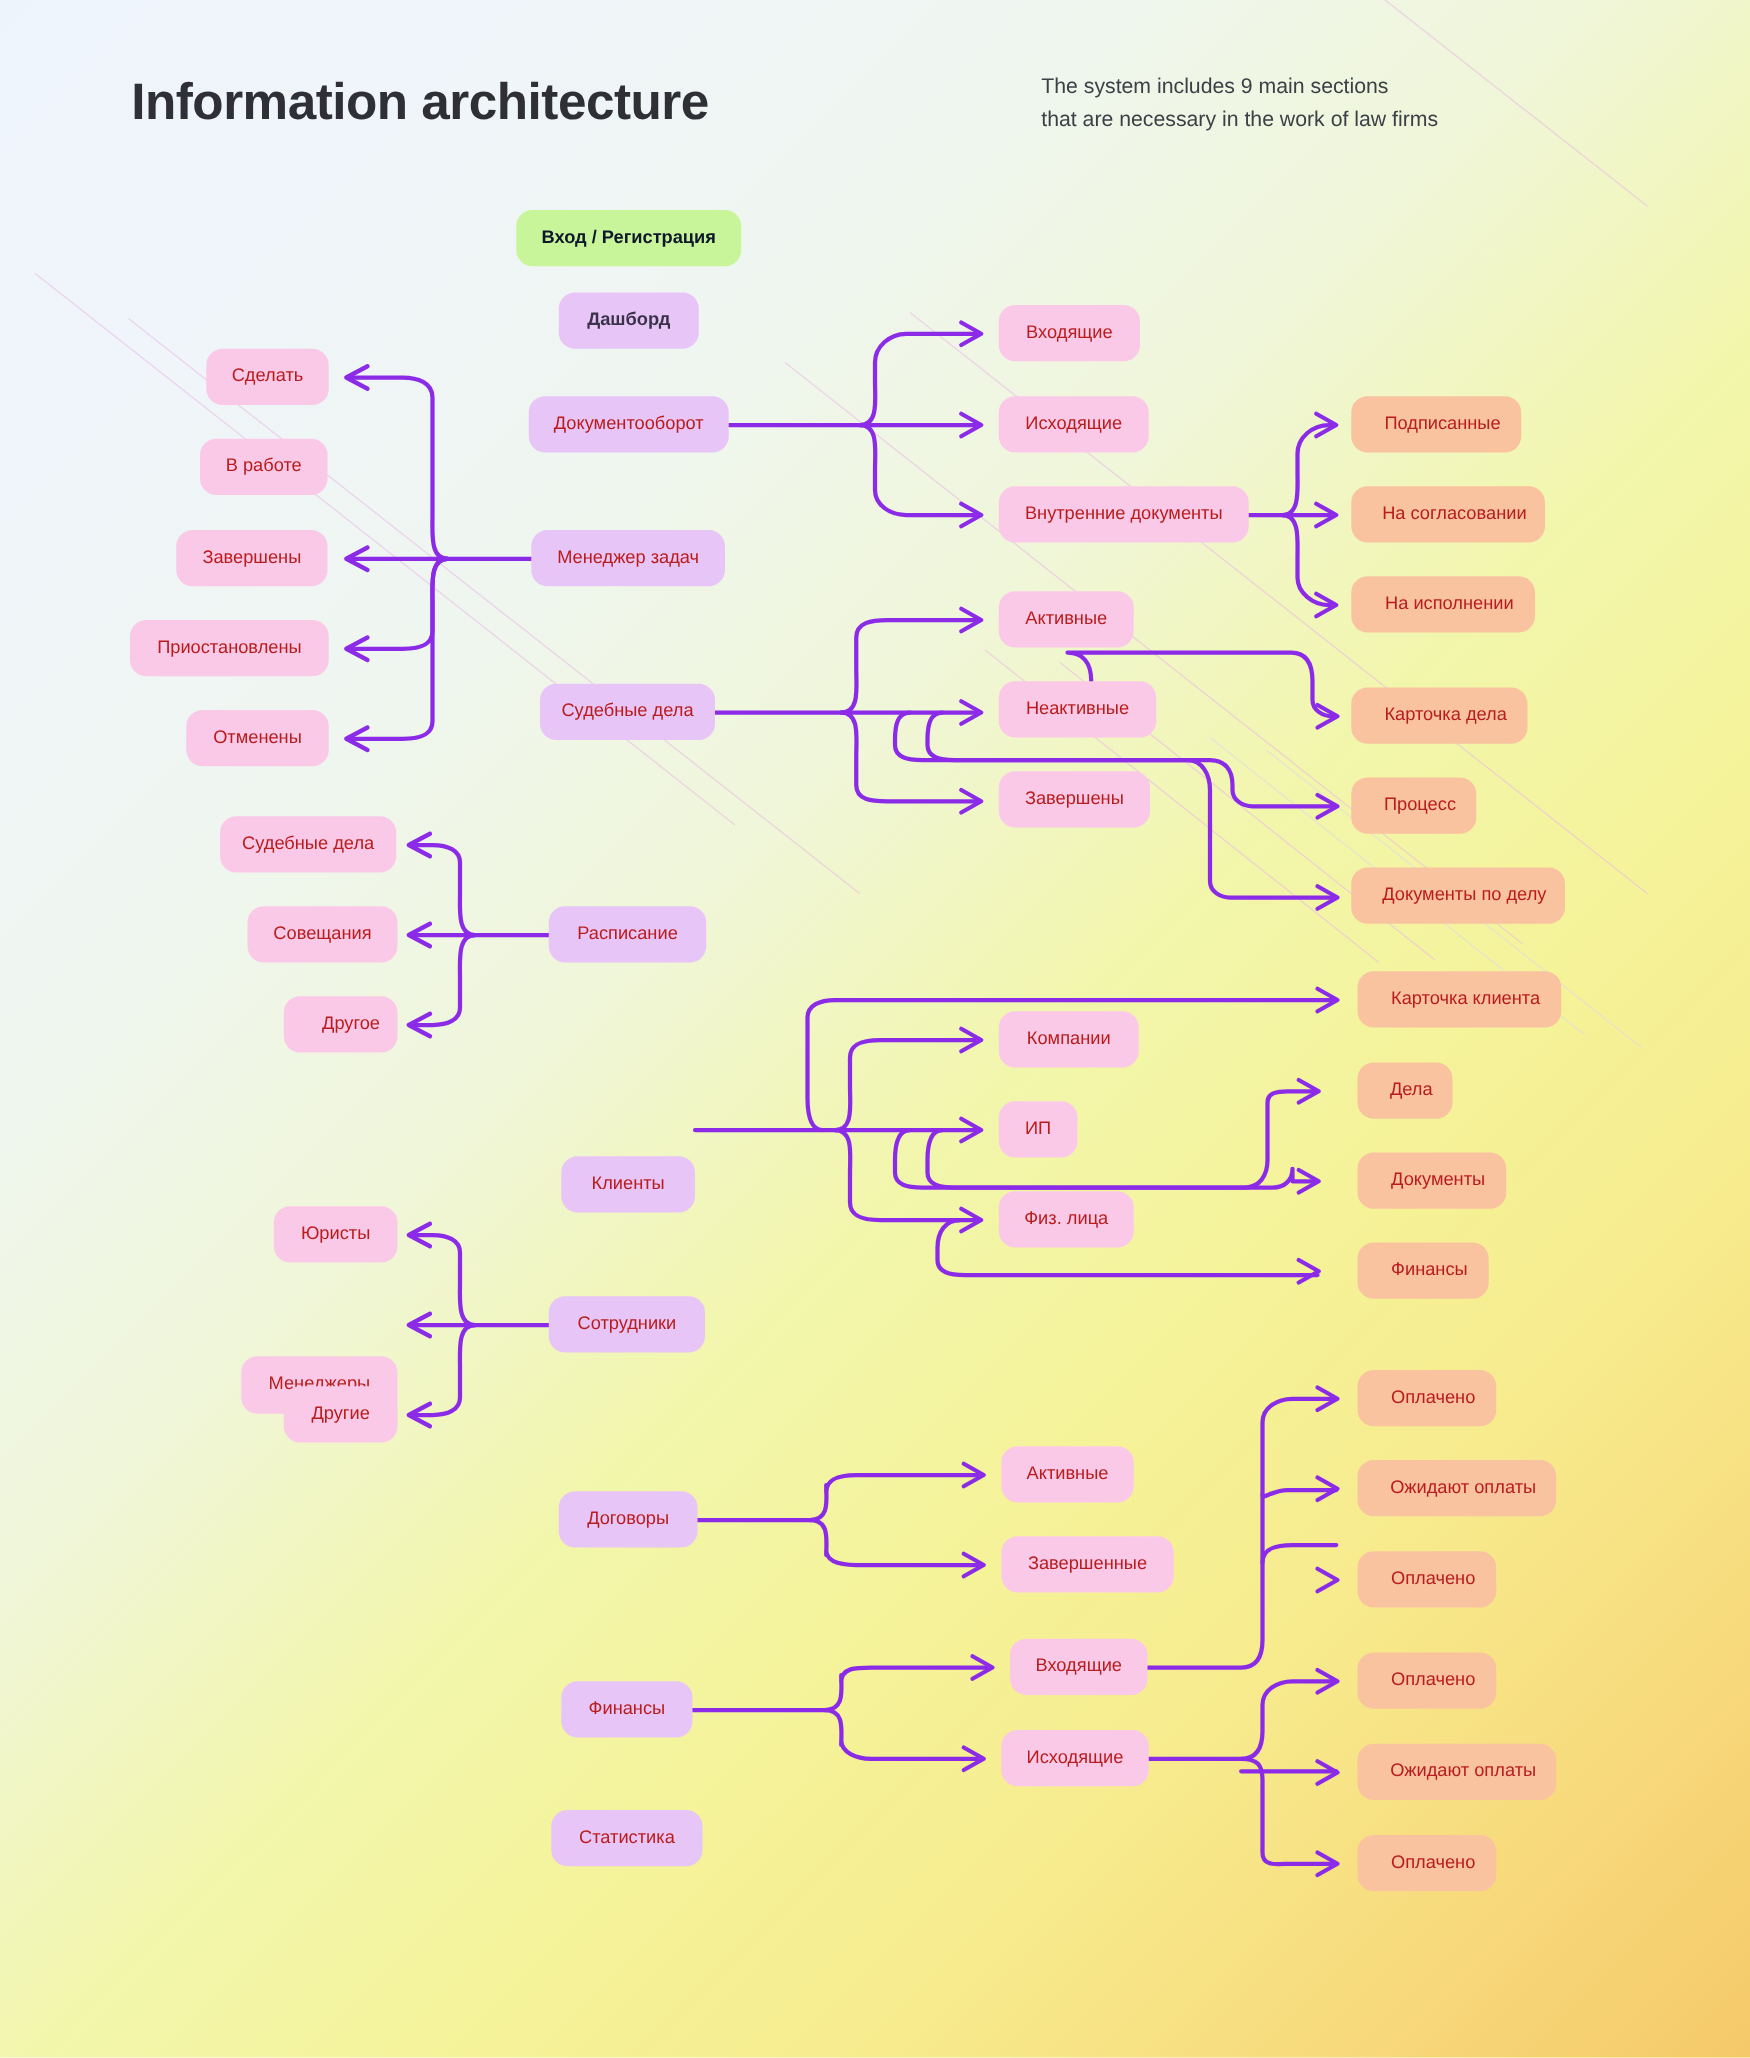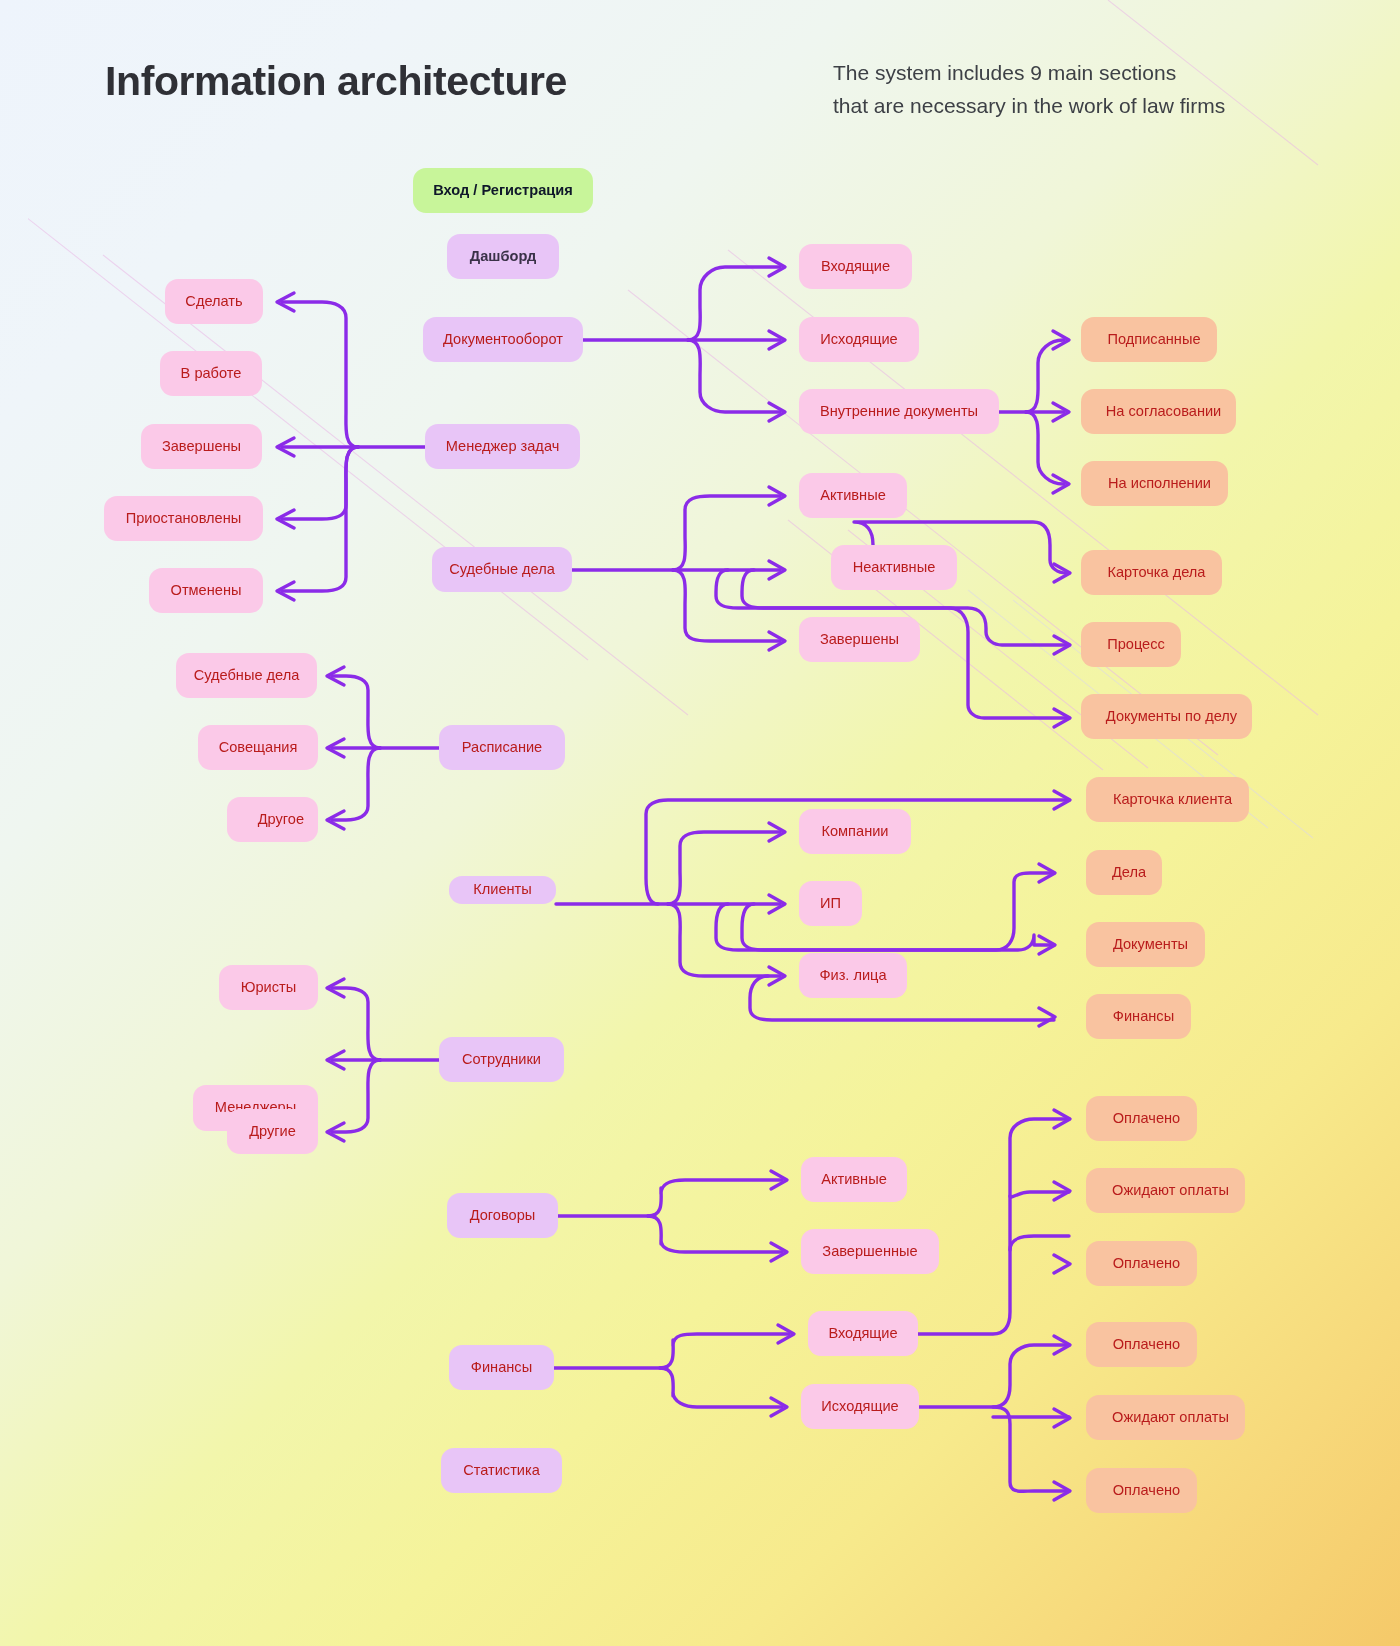--- a/index.html
+++ b/index.html
@@ -52,21 +52,21 @@
   .n-orange { background: #f9c3a0; padding-left: 24px; }
 
   #header { position: absolute; left: 0; top: 0; width: 1400px; }
   #title {
     position: absolute; left: 77px; top: 58px;
     font-size: 41px; font-weight: 700; color: #2f3036;
     letter-spacing: -0.4px;
   }
   #subtitle {
     position: absolute; left: 805px; top: 56px;
-    font-size: 21px; color: #3d4046; line-height: 1.58;
+    font-size: 17px; color: #3d4046; line-height: 1.58;
   }
 </style>
 </head>
 <body>
 
 <div id="stage">
 
   <svg class="deco" viewBox="0 0 1400 1646" preserveAspectRatio="none">
     <g stroke="#e9b8e6" stroke-width="1.1" opacity="0.55" fill="none">
       <line x1="-30" y1="195" x2="560" y2="660"></line>
@@ -241,21 +241,21 @@
       </div>
       <div class="node n-pink" style="left: 121px; top: 568px; width: 114px; height: 45px;">
         <span>Отменены</span>
       </div>
       <div class="node n-purple" style="left: 404px; top: 547px; width: 140px; height: 45px;">
         <span>Судебные дела</span>
       </div>
       <div class="node n-pink" style="left: 771px; top: 473px; width: 108px; height: 45px;">
         <span>Активные</span>
       </div>
-      <div class="node n-pink" style="left: 803px; top: 545px; width: 126px; height: 45px;">
+      <div class="node n-pink" style="left: 771px; top: 545px; width: 126px; height: 45px;">
         <span>Неактивные</span>
       </div>
       <div class="node n-pink" style="left: 771px; top: 617px; width: 121px; height: 45px;">
         <span>Завершены</span>
       </div>
       <div class="node n-orange" style="left: 1053px; top: 550px; width: 141px; height: 45px;">
         <span>Карточка дела</span>
       </div>
       <div class="node n-orange" style="left: 1053px; top: 622px; width: 100px; height: 45px;">
         <span>Процесс</span>
@@ -268,21 +268,21 @@
       </div>
       <div class="node n-pink" style="left: 148px; top: 653px; width: 141px; height: 45px;">
         <span>Судебные дела</span>
       </div>
       <div class="node n-pink" style="left: 170px; top: 725px; width: 120px; height: 45px;">
         <span>Совещания</span>
       </div>
       <div class="node n-pink" style="left: 199px; top: 797px; width: 91px; height: 45px; justify-content: flex-end;">
         <span>Другое</span>
       </div>
-      <div class="node n-purple" style="left: 421px; top: 876px; width: 107px; height: 28px;">
+      <div class="node n-purple" style="left: 421px; top: 925px; width: 107px; height: 45px;">
         <span>Клиенты</span>
       </div>
       <div class="node n-pink" style="left: 771px; top: 809px; width: 112px; height: 45px;">
         <span>Компании</span>
       </div>
       <div class="node n-pink" style="left: 771px; top: 881px; width: 63px; height: 45px;">
         <span>ИП</span>
       </div>
       <div class="node n-pink" style="left: 771px; top: 953px; width: 108px; height: 45px;">
         <span>Физ. лица</span>

